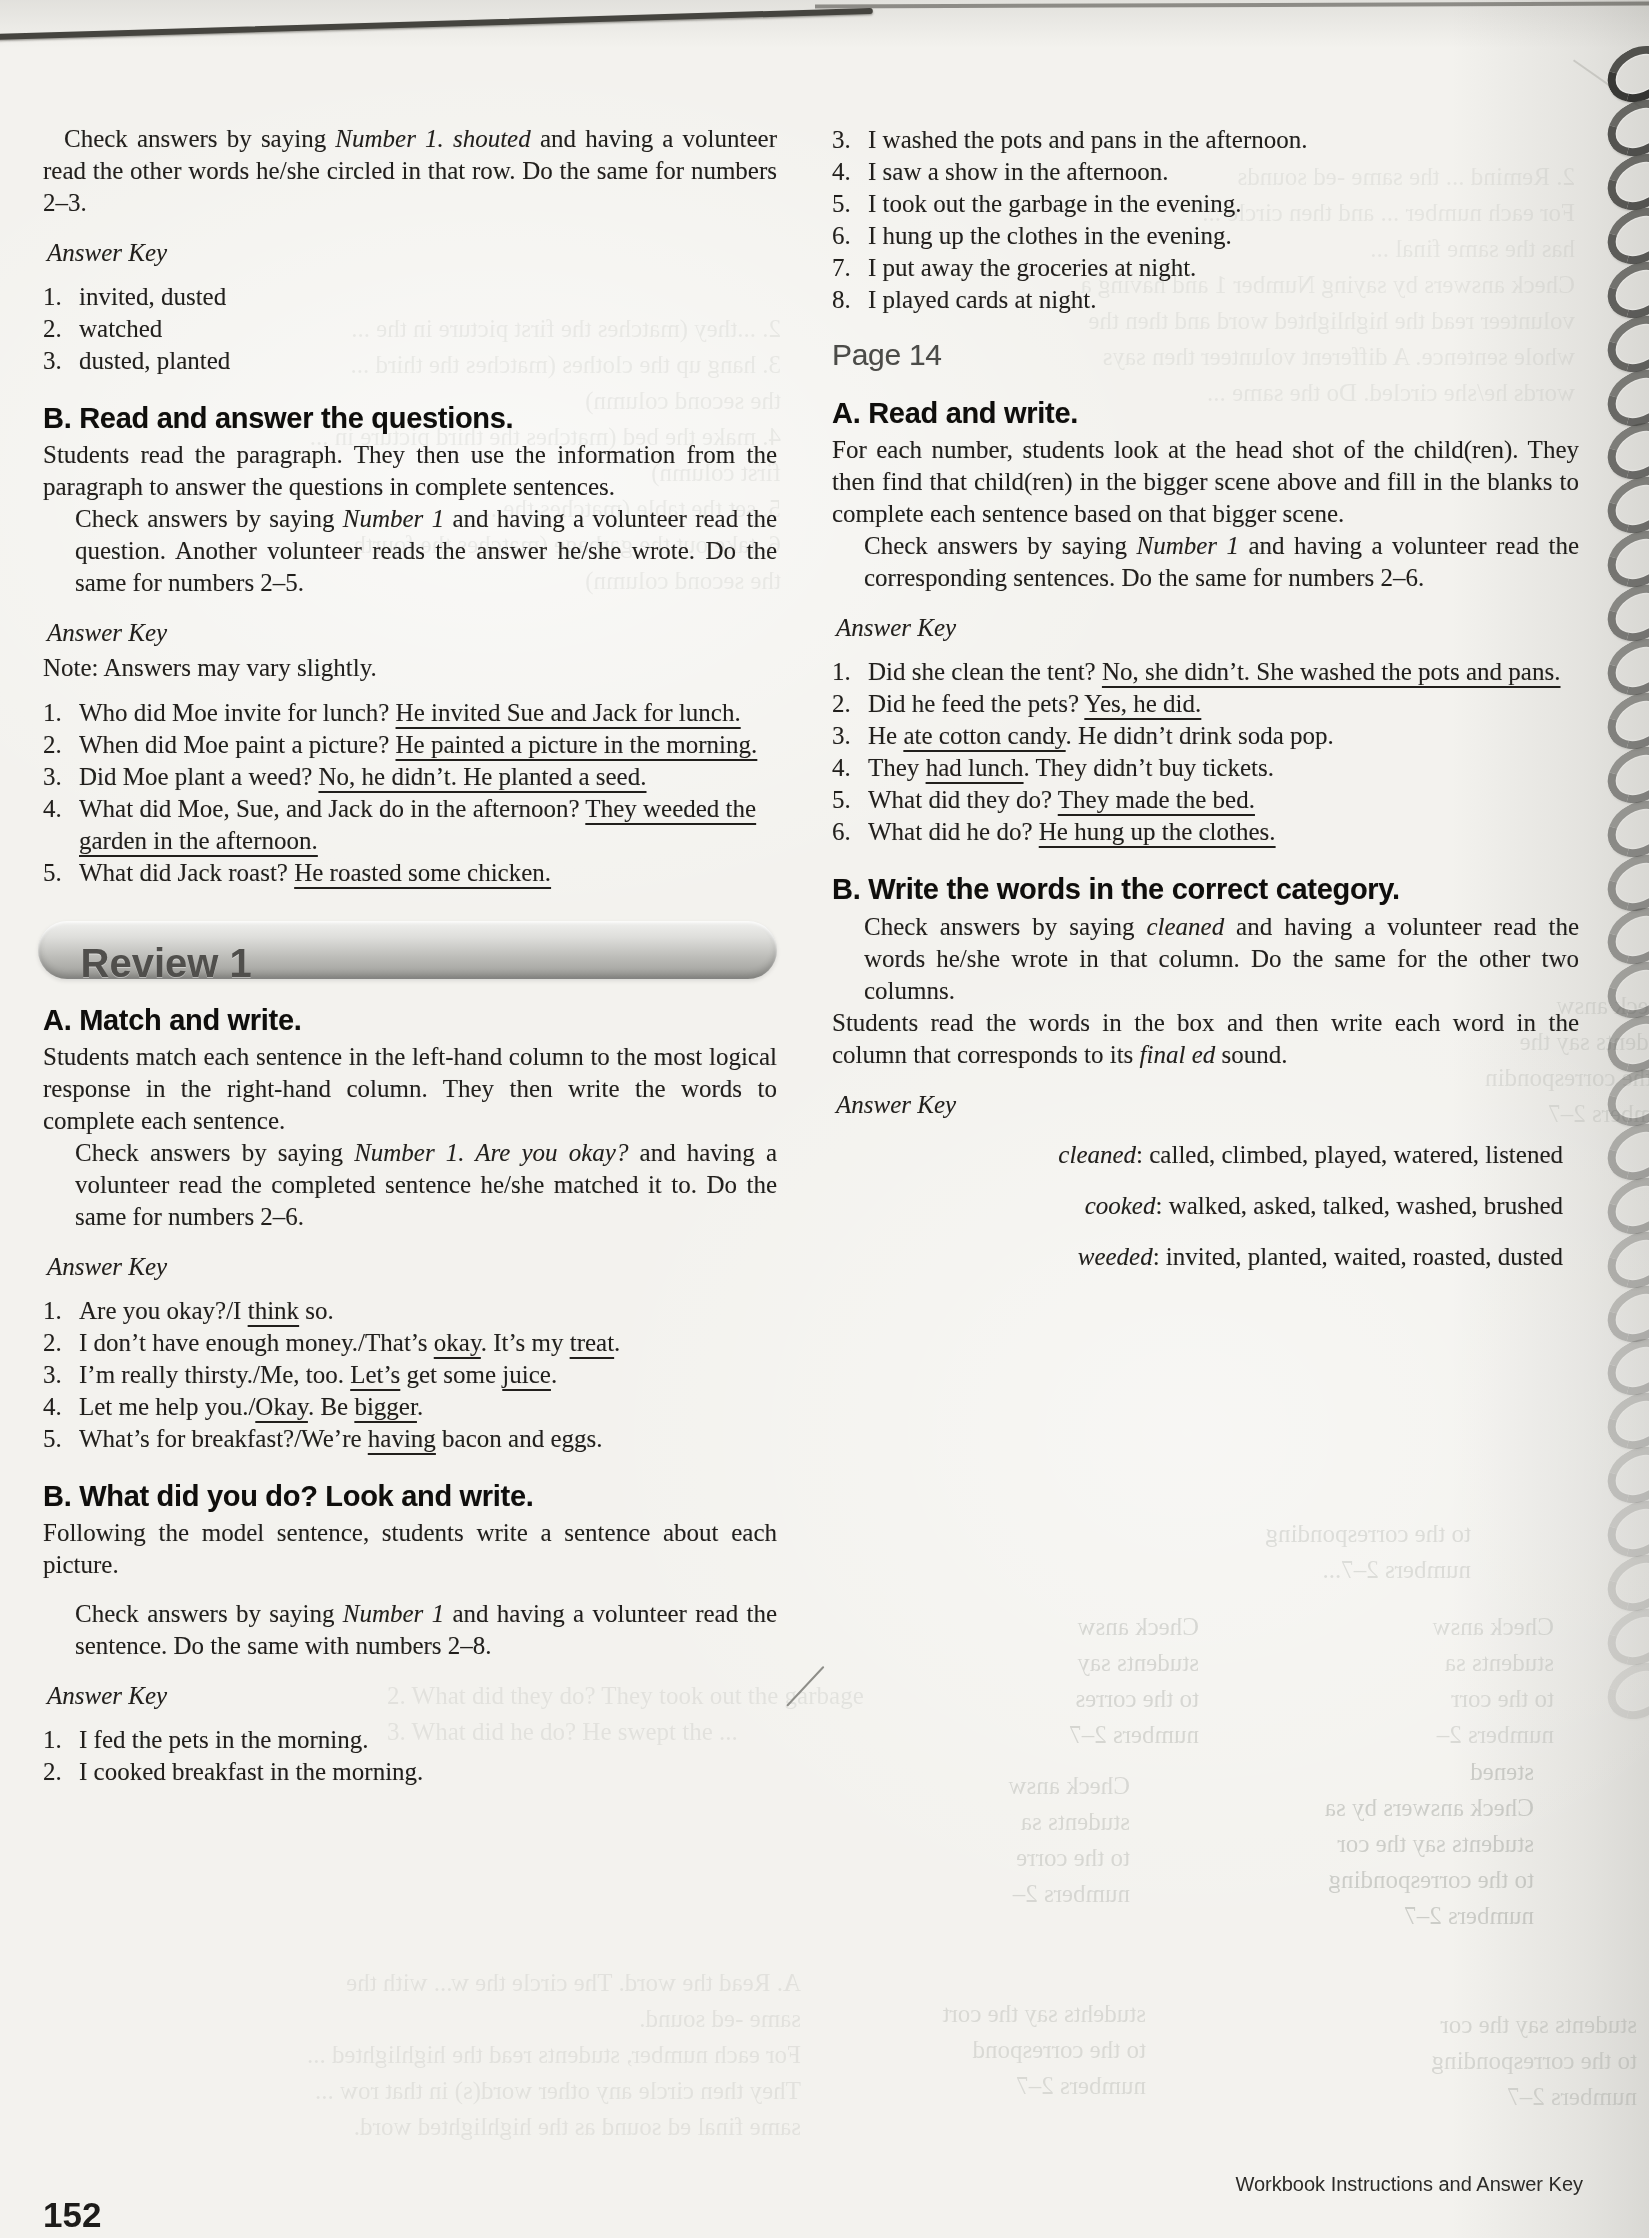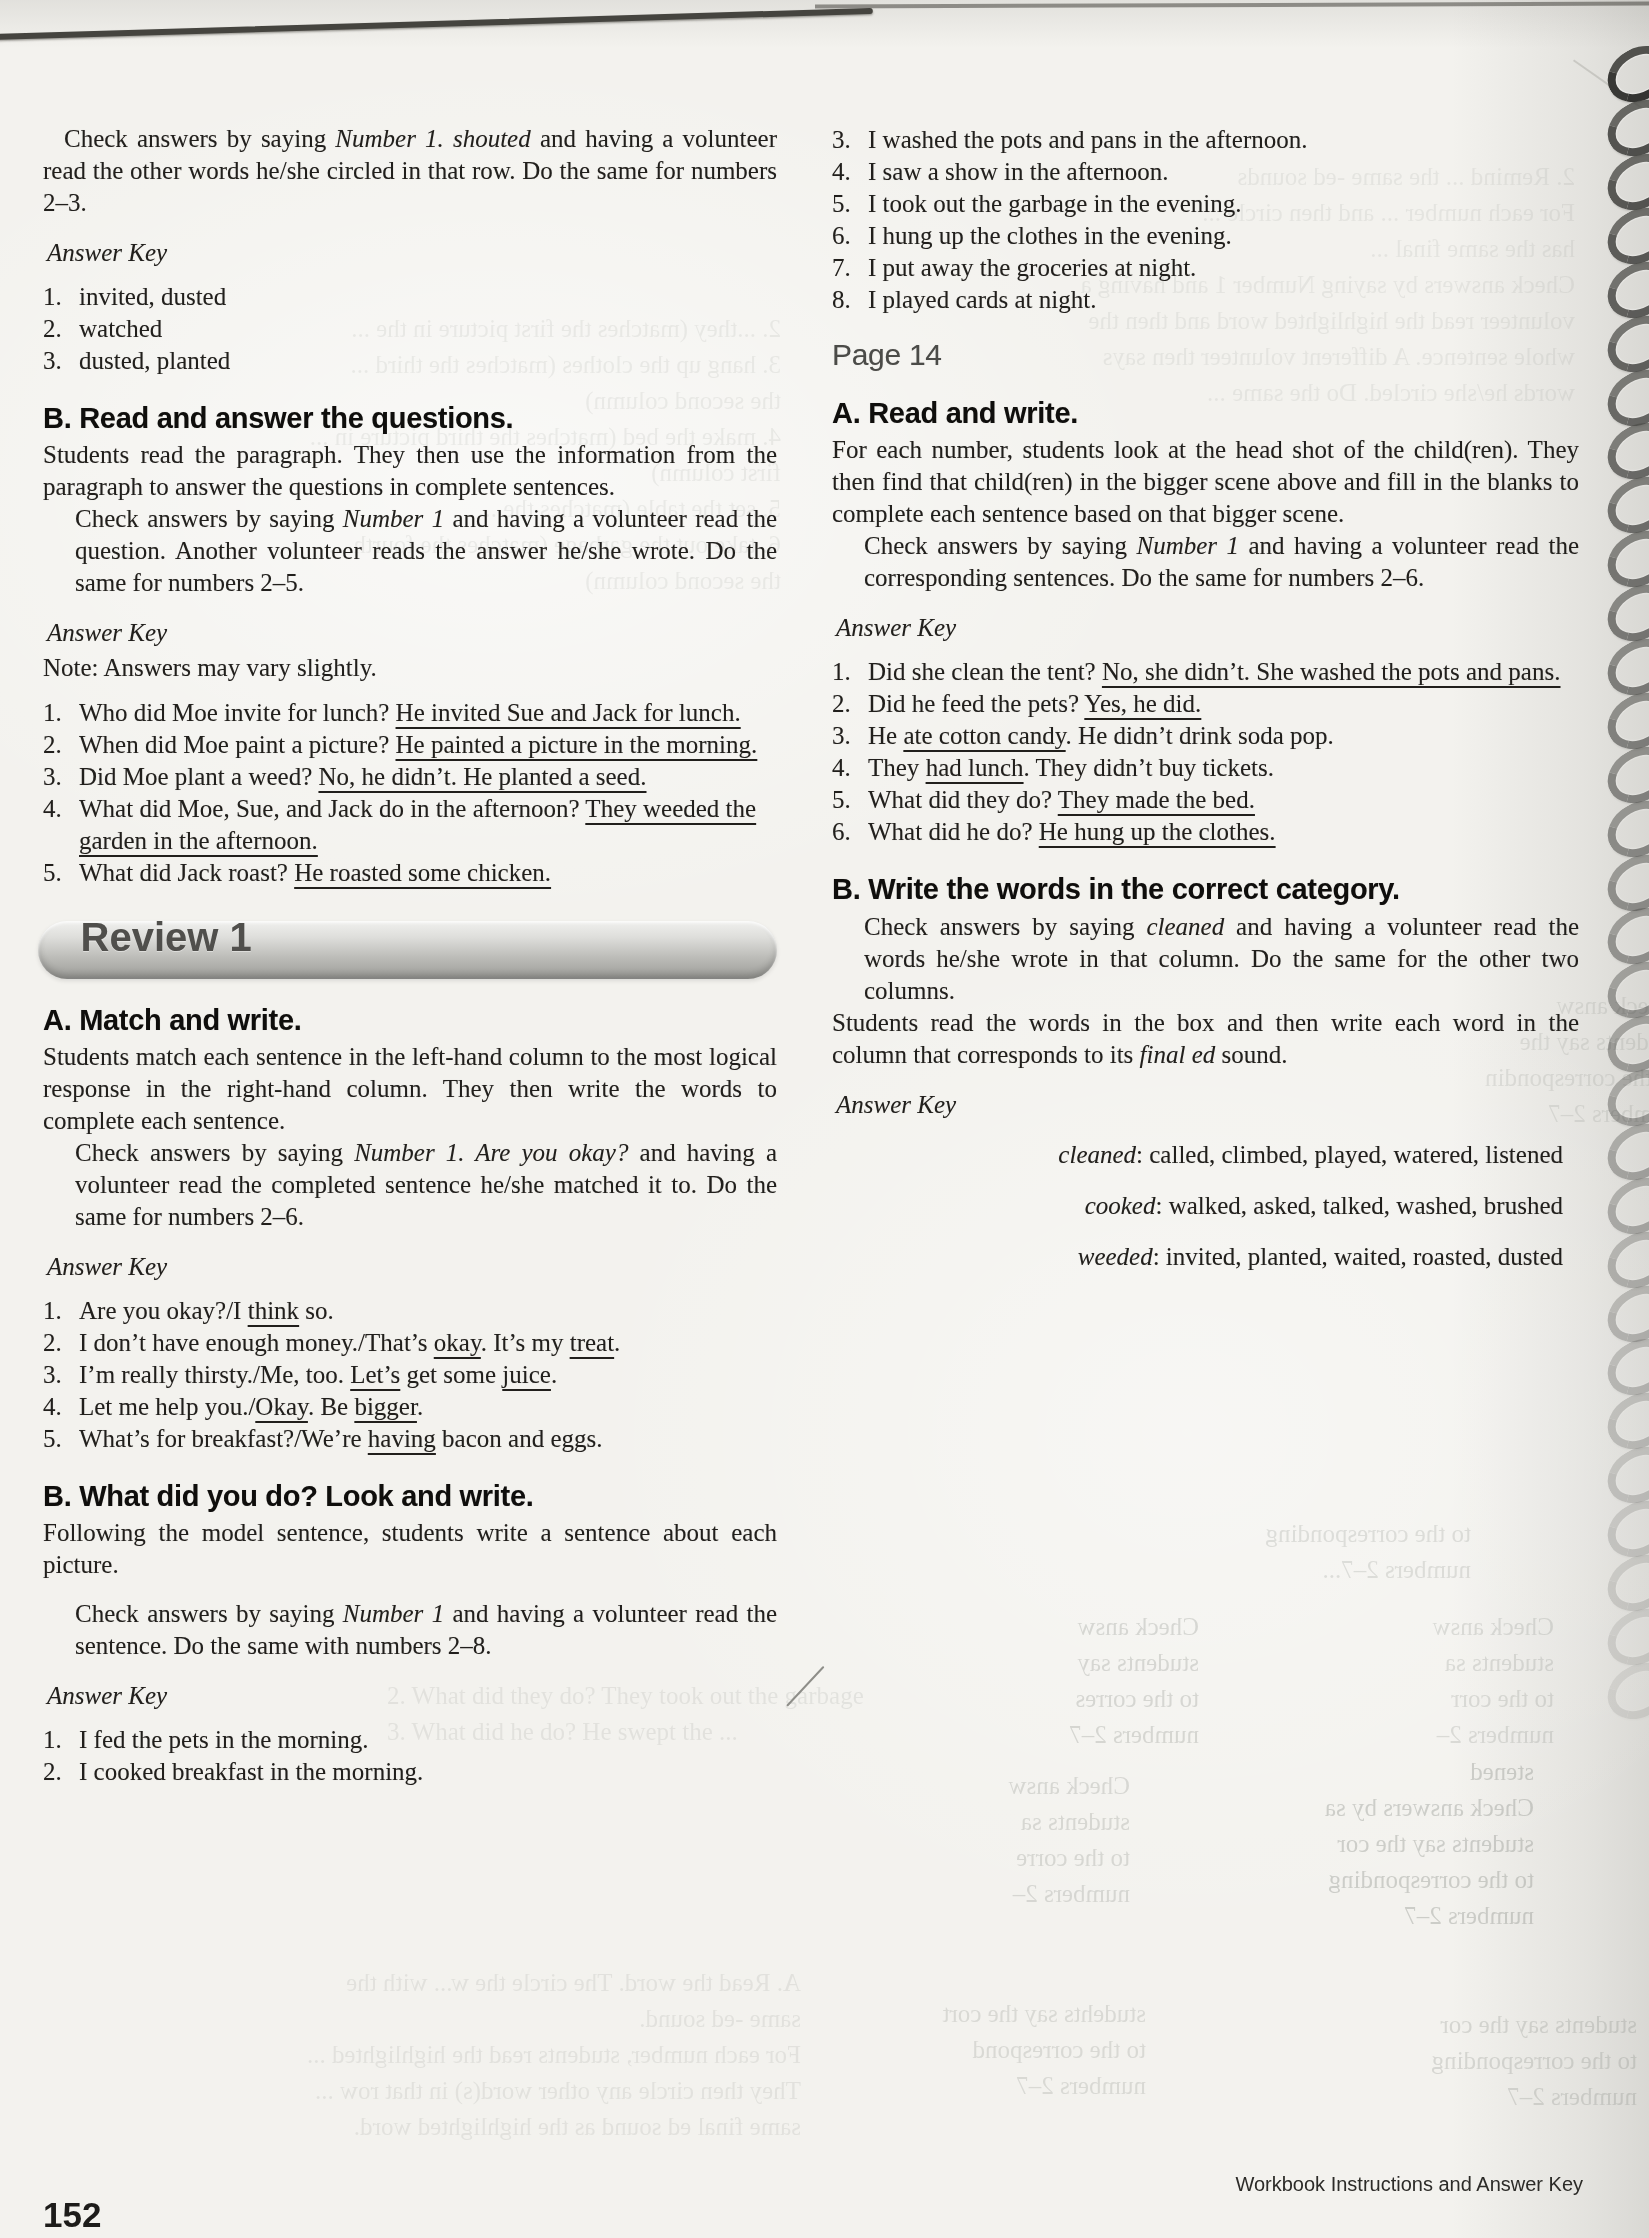--- a/index.html
+++ b/index.html
@@ -41,21 +41,21 @@
     text-decoration-skip-ink:none;}
   em{font-style:italic;}
   .h-section{font-family:"Liberation Sans", sans-serif;font-weight:700;font-size:29px;line-height:33px;
     color:#0f0e0c;margin:25px 0 4.1px;letter-spacing:-0.3px;}
   .h-page{font-family:"Liberation Sans", sans-serif;font-weight:400;font-size:30px;line-height:35px;
     color:#4b4b48;margin:30px 0 4.1px;letter-spacing:-0.3px;}
   .col.right .h-page{margin-top:21px;}
   .banner{margin:32px 0 0 -5.5px;width:739px;height:58px;border-radius:32px;
     background:linear-gradient(180deg,#f0f0ee 0%,#dededb 28%,#bdbdb9 62%,#9b9b97 100%);
     box-shadow:inset 0 2.1px 2.8px rgba(255,255,255,0.85), inset 0 -4.1px 7px rgba(0,0,0,0.20), 0 2.1px 4.1px rgba(0,0,0,0.10);
-    display:flex;align-items:flex-start;}
+    display:flex;align-items:flex-end;}
   .banner span{font-family:"Liberation Sans", sans-serif;font-weight:700;font-size:40px;color:#504f4c;
     padding-left:43px;letter-spacing:0px;text-shadow:0 0.7px 0 rgba(255,255,255,0.4);}
   .cats{margin-top:9.7px;}
   .cats p{margin:16px;line-height:35px;text-align:right;}
   
   .pagenum{position:absolute;left:43px;top:2195px;font-family:"Liberation Sans", sans-serif;
     font-weight:700;font-size:35px;color:#1d1c1a;}
   .footer-right{position:absolute;right:66px;top:2173px;font-family:"Liberation Sans", sans-serif;
     font-size:20px;color:#2c2b28;}
   

